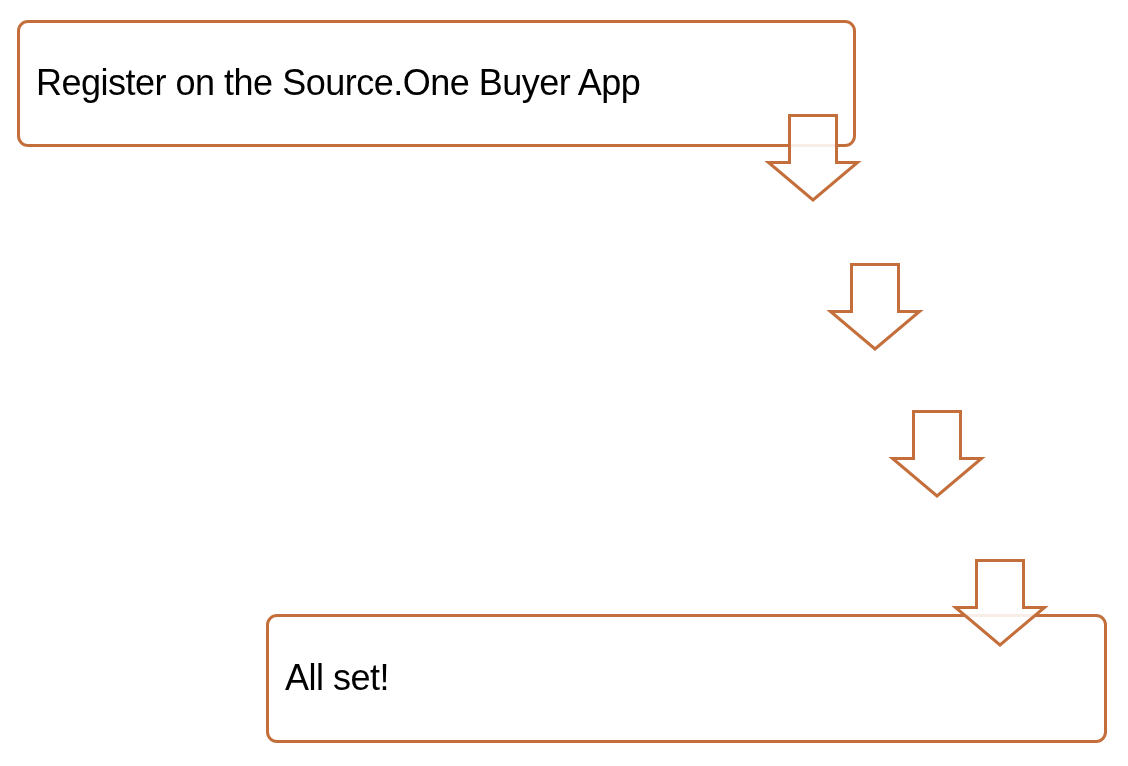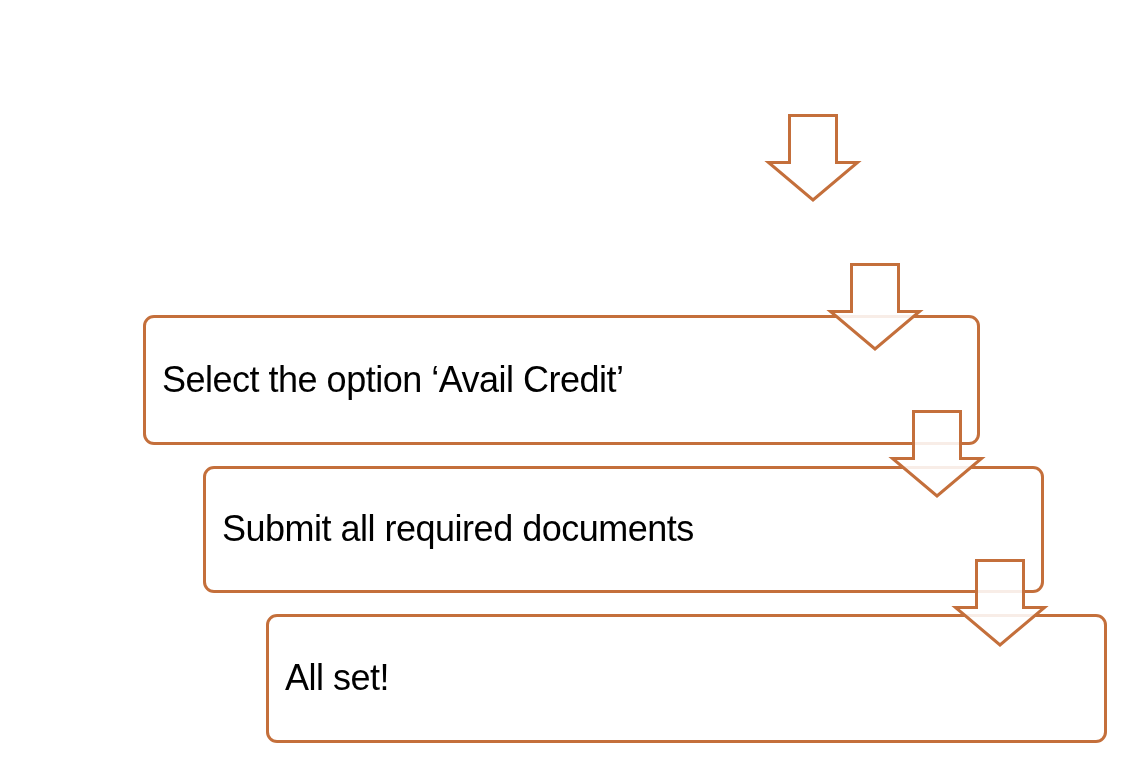--- a/index.html
+++ b/index.html
@@ -43,29 +43,26 @@
     stroke: var(--accent, #C46F3B);
     stroke-width: 3;
     stroke-linejoin: miter;
   }
 </style>
 </head>
 <body>
 
 <div class="canvas">
 
+  <div class="step" style="left:17px; top:20px; width:839px; height:127px;">
+    <span class="step-label">Register on the Source.One Buyer App</span>
+  </div>
 
 
-  <div class="step" style="left:143px; top:315px; width:837px; height:130px;">
-    <span class="step-label">Select the option ‘Avail Credit’</span>
-  </div>
 
-  <div class="step" style="left:203px; top:466px; width:841px; height:127px;">
-    <span class="step-label">Submit all required documents</span>
-  </div>
 
   <div class="step" style="left:266px; top:614px; width:841px; height:129px;">
     <span class="step-label">All set!</span>
   </div>
 
   <svg class="arrow" style="left:767px; top:114px;" width="92" height="88" viewBox="0 0 92 88" aria-hidden="true">
     <polygon points="22.5,1.5 69.5,1.5 69.5,48.5 90.5,48.5 46,86 1.5,48.5 22.5,48.5"></polygon>
   </svg>
 
   <svg class="arrow" style="left:829px; top:263px;" width="92" height="88" viewBox="0 0 92 88" aria-hidden="true">

